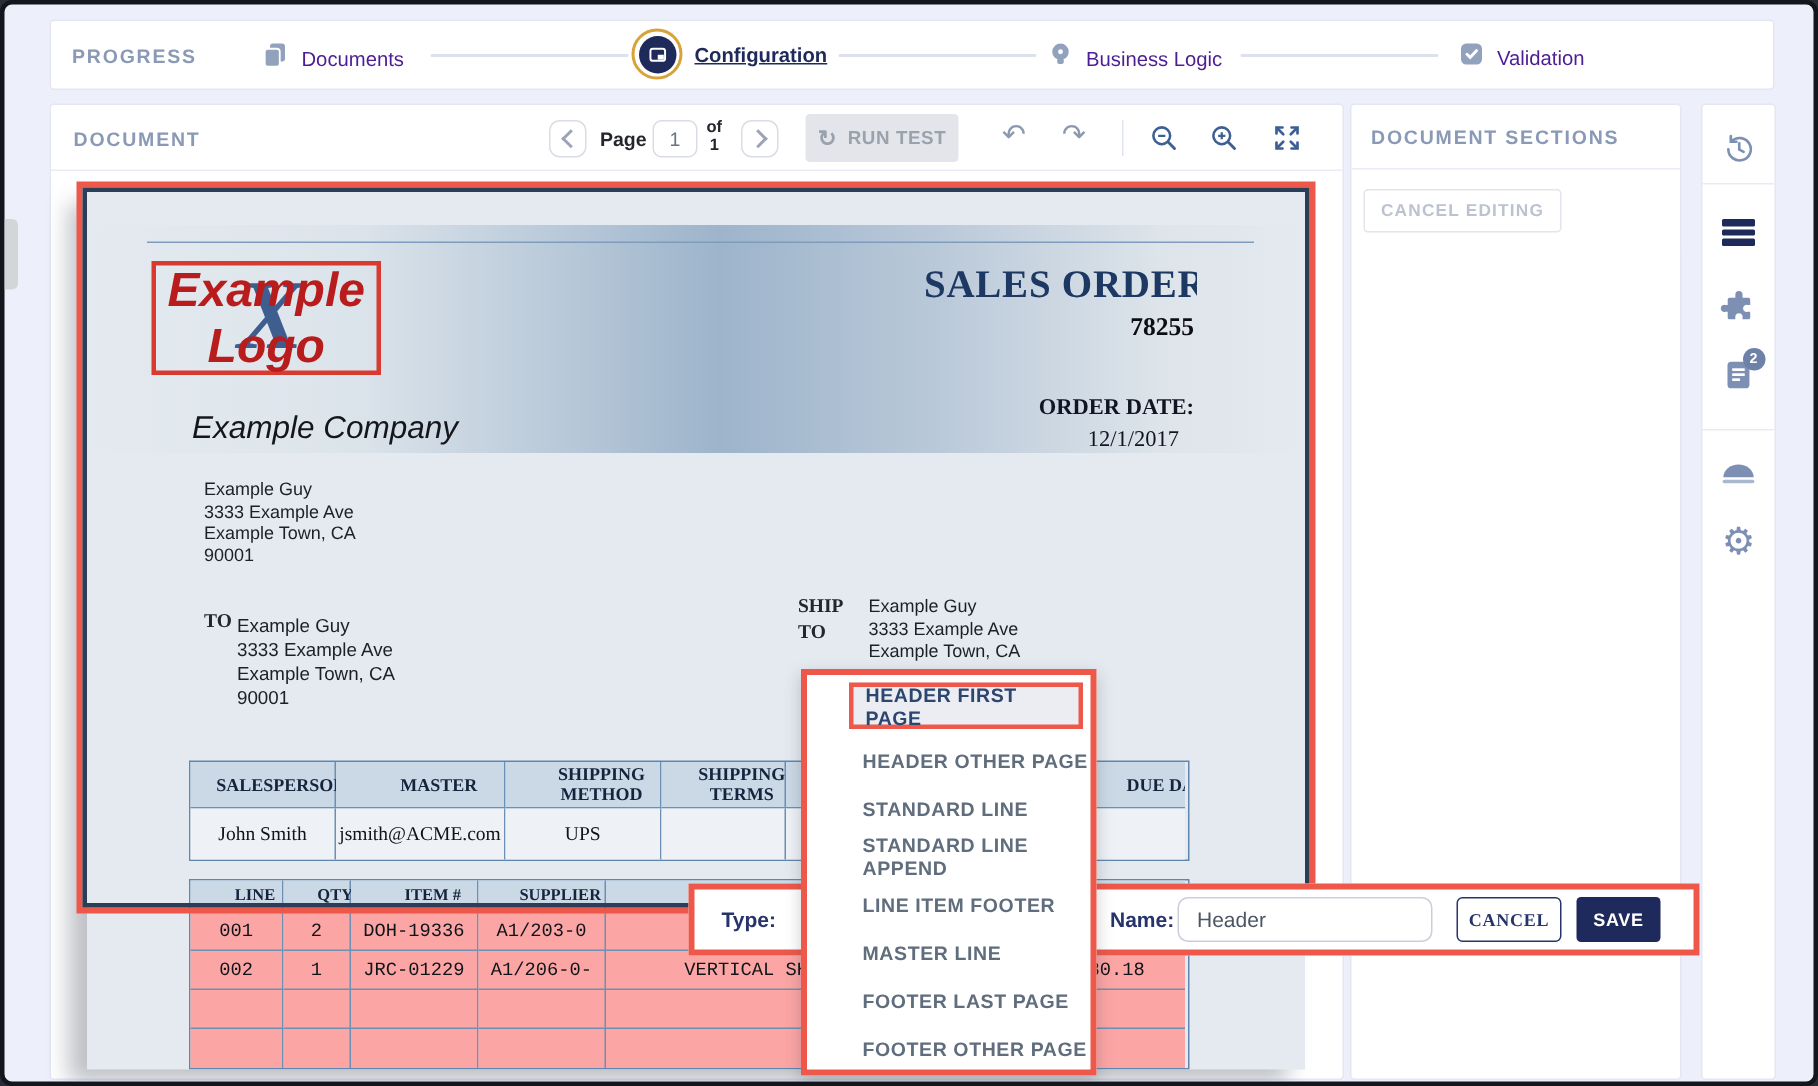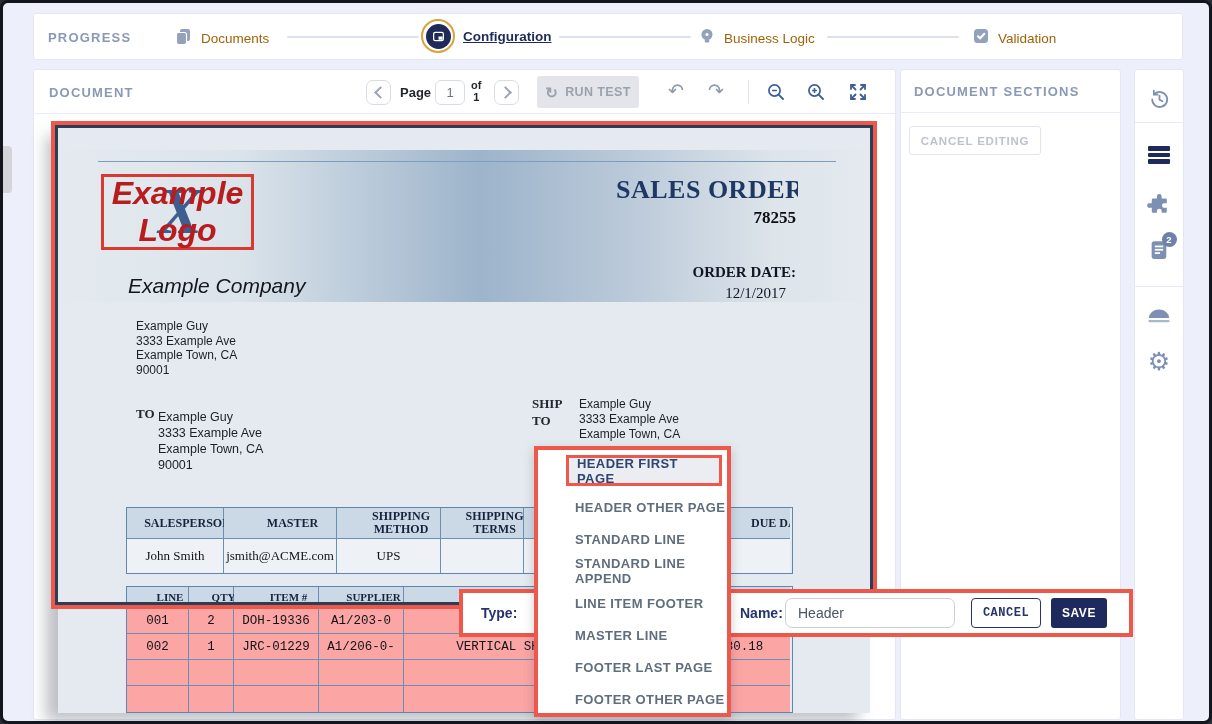--- a/index.html
+++ b/index.html
@@ -4,21 +4,21 @@
 <style>
   html,body{margin:0;padding:0;background:#2a2d35;}
   .screen{position:relative;width:1212px;height:724px;background:#edeffb;border:3px solid #14161d;border-radius:8px;box-sizing:border-box;overflow:hidden;font-family:"Liberation Sans",sans-serif;}
   .panel{position:absolute;background:#fff;border:1px solid #e4e7f2;border-radius:3px;box-sizing:border-box;}
   .sec-title{font-size:13px;font-weight:bold;letter-spacing:1.2px;color:#8a99b5;text-align:right;}
 
   
   .progress-panel{left:30px;top:10px;width:1150px;height:47px;}
   .prog-label{position:absolute;left:14px;top:16px;}
   .step{position:absolute;display:flex;align-items:center;gap:8px;cursor:pointer;}
-  .step-label{font-size:13.5px;color:#a16207;}
+  .step-label{font-size:13.5px;color:#4c1d95;}
   .step-label.active{color:#1e2a5a;font-weight:bold;text-decoration:underline;}
   .connector{position:absolute;top:22px;height:2px;background:#dde1ec;border-radius:1px;}
   .cfg-circle{width:34px;height:34px;border-radius:50%;border:2.5px solid #d9a33c;background:#fff;display:flex;align-items:center;justify-content:center;box-sizing:border-box;}
   .cfg-inner{width:25px;height:25px;border-radius:50%;background:#1e2a5a;display:flex;align-items:center;justify-content:center;}
 
   
   .doc-panel{left:30px;top:66px;width:863px;height:651px;}
   .doc-head{position:absolute;left:0;top:0;width:100%;height:44px;border-bottom:1px solid #e9ecf5;box-sizing:border-box;}
   .doc-title{position:absolute;left:15px;top:15px;}
   .nav-btn{position:absolute;width:25px;height:25px;border:1.5px solid #d8dce5;border-radius:7px;background:#fff;display:flex;align-items:center;justify-content:center;cursor:pointer;box-sizing:border-box;}
@@ -66,21 +66,21 @@
   .dtable .trow:last-child .cell{border-bottom:none;}
 
   
   .sec-highlight{position:absolute;left:48px;top:118px;width:826px;height:488px;border:4px solid #ee584b;box-sizing:border-box;z-index:6;pointer-events:none;}
   .sec-highlight .inner{width:100%;height:100%;border:3px solid #2b3e57;box-sizing:border-box;}
 
   
   .form-bar{position:absolute;left:456px;top:586px;width:674px;height:48px;background:#fff;border:4px solid #ee584b;box-sizing:border-box;z-index:20;}
   .fb-label{position:absolute;top:12px;font-size:14px;font-weight:bold;color:#27346b;}
   .name-input{position:absolute;left:322px;top:5px;width:170px;height:30px;border:1.5px solid #c9cfda;border-radius:7px;padding:0 12px;font-size:14px;color:#4b5563;box-sizing:border-box;font-family:"Liberation Sans",sans-serif;}
-  .btn-cancel{position:absolute;left:508px;top:5px;width:70px;height:30px;background:#fff;border:1.5px solid #27346b;border-radius:4px;color:#27346b;font-size:12px;font-weight:bold;letter-spacing:.5px;font-family:Liberation Mono, monospace;cursor:pointer;}
+  .btn-cancel{position:absolute;left:508px;top:5px;width:70px;height:30px;background:#fff;border:1.5px solid #27346b;border-radius:4px;color:#27346b;font-size:12px;font-weight:bold;letter-spacing:.5px;font-family:Liberation Serif, serif;cursor:pointer;}
   .btn-save{position:absolute;left:588px;top:5px;width:56px;height:30px;background:#1f2a5c;border:none;border-radius:3px;color:#fff;font-size:12px;font-weight:bold;letter-spacing:.5px;font-family:"Liberation Sans",sans-serif;cursor:pointer;}
 
   
   .dropdown{position:absolute;left:531px;top:443px;width:197px;height:271px;background:#fff;border:4px solid #ee584b;box-sizing:border-box;z-index:30;box-shadow:0 4px 10px rgba(60,60,70,.25);padding-left:23px;}
   .dd-selected{margin:5px;height:31px;border:3px solid #ee584b;background:#ebedf3;display:flex;align-items:center;padding-left:8px;box-sizing:border-box;font-size:13px;font-weight:bold;letter-spacing:.4px;color:#2c466f;cursor:pointer;}
   .dd-item{height:32px;display:flex;align-items:center;padding-left:14px;font-size:13px;font-weight:bold;letter-spacing:.4px;color:#606d7d;cursor:pointer;}
 
   
   .sections-panel{left:897px;top:66px;width:221px;height:651px;}
   .sp-head{position:absolute;left:0;top:0;width:100%;height:43px;border-bottom:1px solid #e9ecf5;box-sizing:border-box;}

